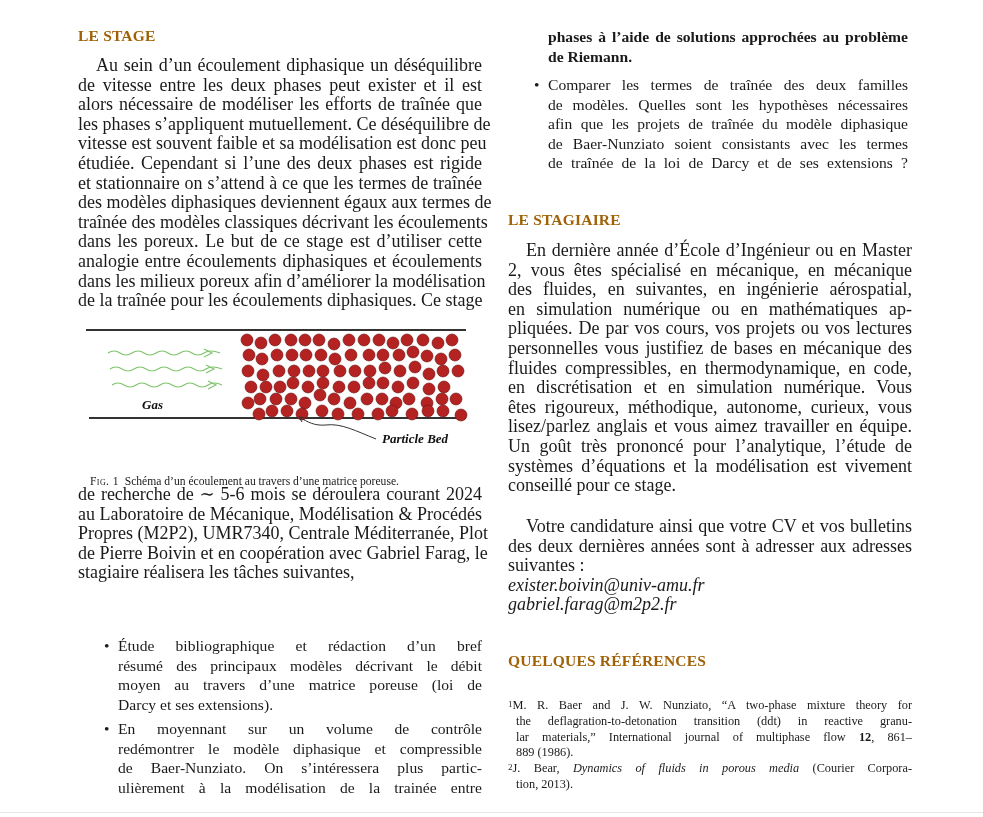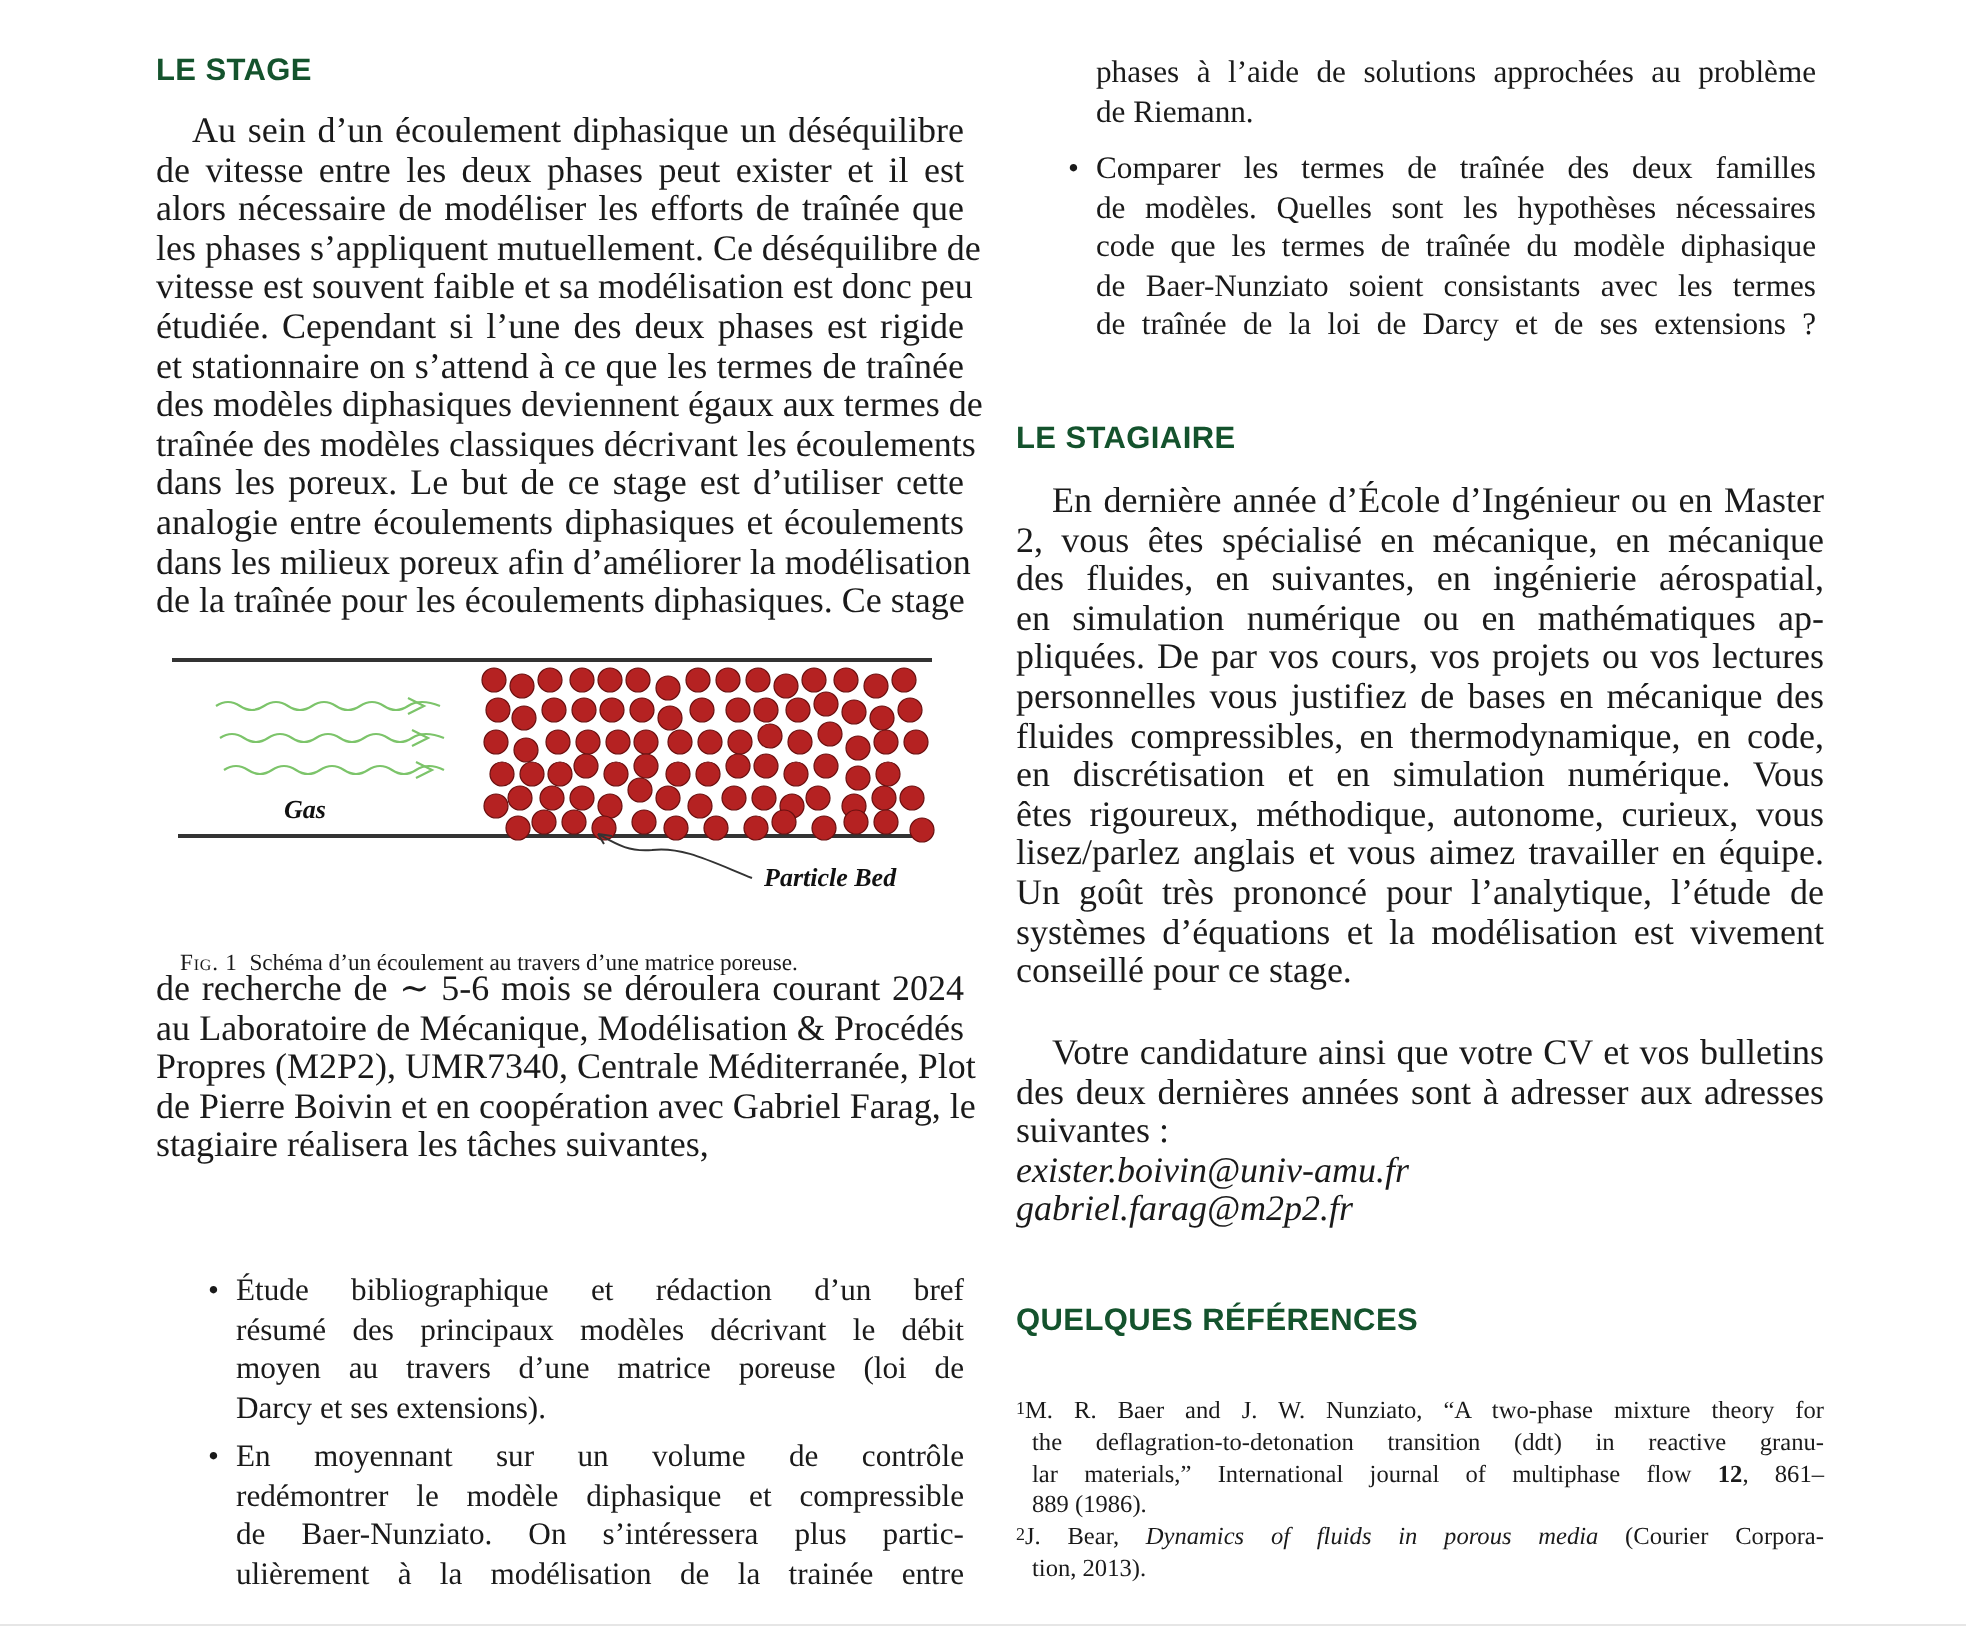--- a/index.html
+++ b/index.html
@@ -1,19 +1,19 @@
 <!DOCTYPE html>
 <html><head>
 <meta charset="utf-8">
 <style>
   html, body { margin:0; padding:0; background:#ffffff; }
   body { width:983px; height:817px; position:relative; overflow:hidden;
          font-family:"Liberation Serif","DejaVu Serif",serif; color:#1a1a1a; }
-  .sec-title { position:absolute; font-family:Liberation Sans, sans-serif;
-               font-weight:bold; font-size:15.5px; letter-spacing:0.2px; color:#14532d; margin:0; }
+  .sec-title { position:absolute; font-family:Liberation Serif, serif;
+               font-weight:bold; font-size:15.5px; letter-spacing:0.2px; color:#a16207; margin:0; }
   .para { position:absolute; margin:0; font-size:18px; line-height:19.6px; text-align:justify;
           text-align-last:auto; width:404px; }
   .jl { display:block; text-align:justify; text-align-last:justify; white-space:nowrap; }
   .jl.last { text-align-last:left; }
   .bullet { position:absolute; margin:0; font-size:15.6px; line-height:19.6px; }
   .bullet .dot { position:absolute; left:-14px; top:0; }
   .figure { position:absolute; left:86px; top:327px; width:384px; height:124px; }
   .caption { position:absolute; left:78px; top:463px; font-size:11.6px; width:404px; margin:12px; white-space:nowrap; }
   .caption .sc { font-variant:small-caps; letter-spacing:0.4px; }
   .email { font-style:italic; display:block; }
@@ -171,30 +171,30 @@
 </div>
 
 <div class="bullet" style="left:118px; top:719px; width:364px;">
   <span class="dot">•</span>
   <span class="jl">En moyennant sur un volume de contrôle</span>
   <span class="jl">redémontrer le modèle diphasique et compressible</span>
   <span class="jl">de Baer-Nunziato. On s’intéressera plus partic-</span>
   <span class="jl">ulièrement à la modélisation de la trainée entre</span>
 </div>
 
-<div class="bullet" style="left:548px; top:27px; width:360px;">
+<div class="bullet" style="left:548px; top:27px; width:360px;font-weight:bold;">
   <span class="jl">phases à l’aide de solutions approchées au problème</span>
   <span class="jl last">de Riemann.</span>
 </div>
 
 <div class="bullet" style="left:548px; top:75px; width:360px;">
   <span class="dot">•</span>
   <span class="jl">Comparer les termes de traînée des deux familles</span>
   <span class="jl">de modèles. Quelles sont les hypothèses nécessaires</span>
-  <span class="jl">code que les termes de traînée du modèle diphasique</span>
+  <span class="jl">afin que les projets de traînée du modèle diphasique</span>
   <span class="jl">de Baer-Nunziato soient consistants avec les termes</span>
   <span class="jl">de traînée de la loi de Darcy et de ses extensions ?</span>
 </div>
 
 <h2 class="sec-title" style="left:508px; top:211px;">LE STAGIAIRE</h2>
 
 <div class="para" style="left:508px; top:241px;">
   <span class="jl" style="padding-left:18px;">En dernière année d’École d’Ingénieur ou en Master</span>
   <span class="jl">2, vous êtes spécialisé en mécanique, en mécanique</span>
   <span class="jl">des fluides, en suivantes, en ingénierie aérospatial,</span>

